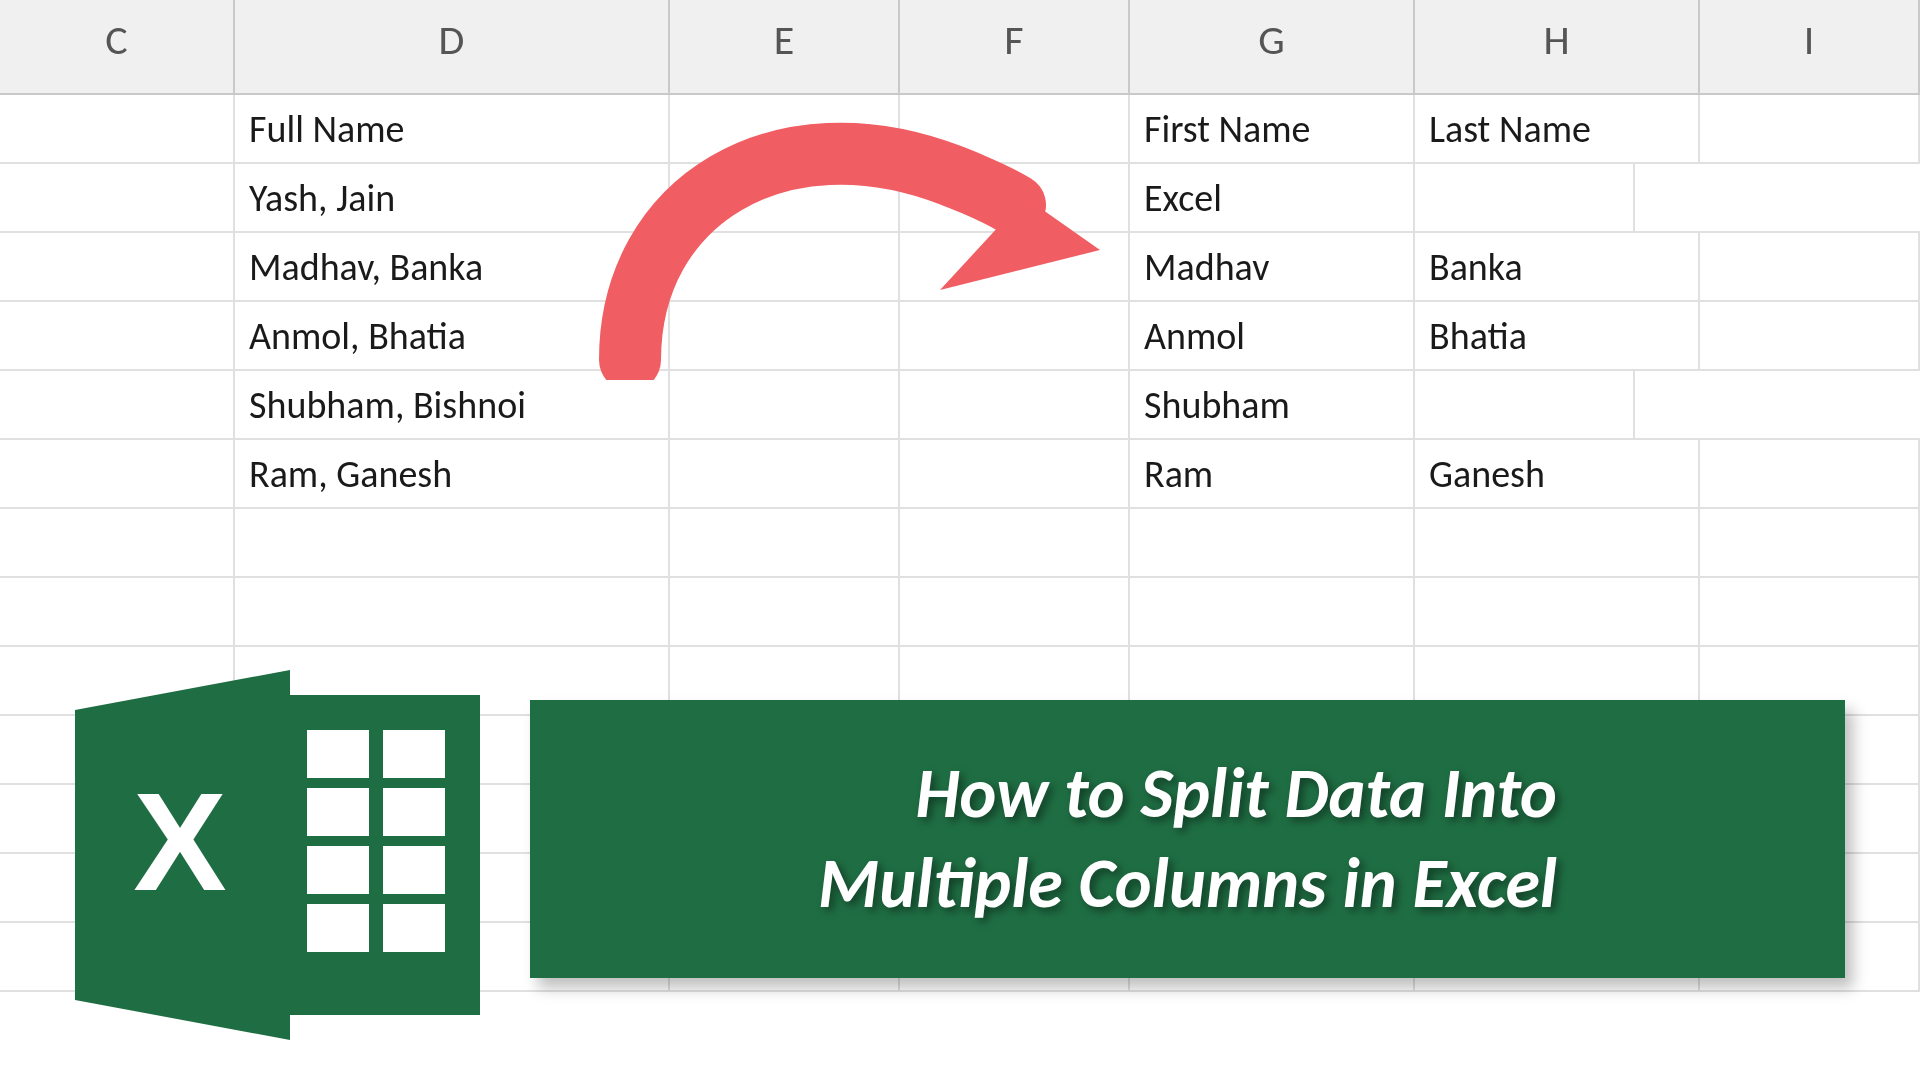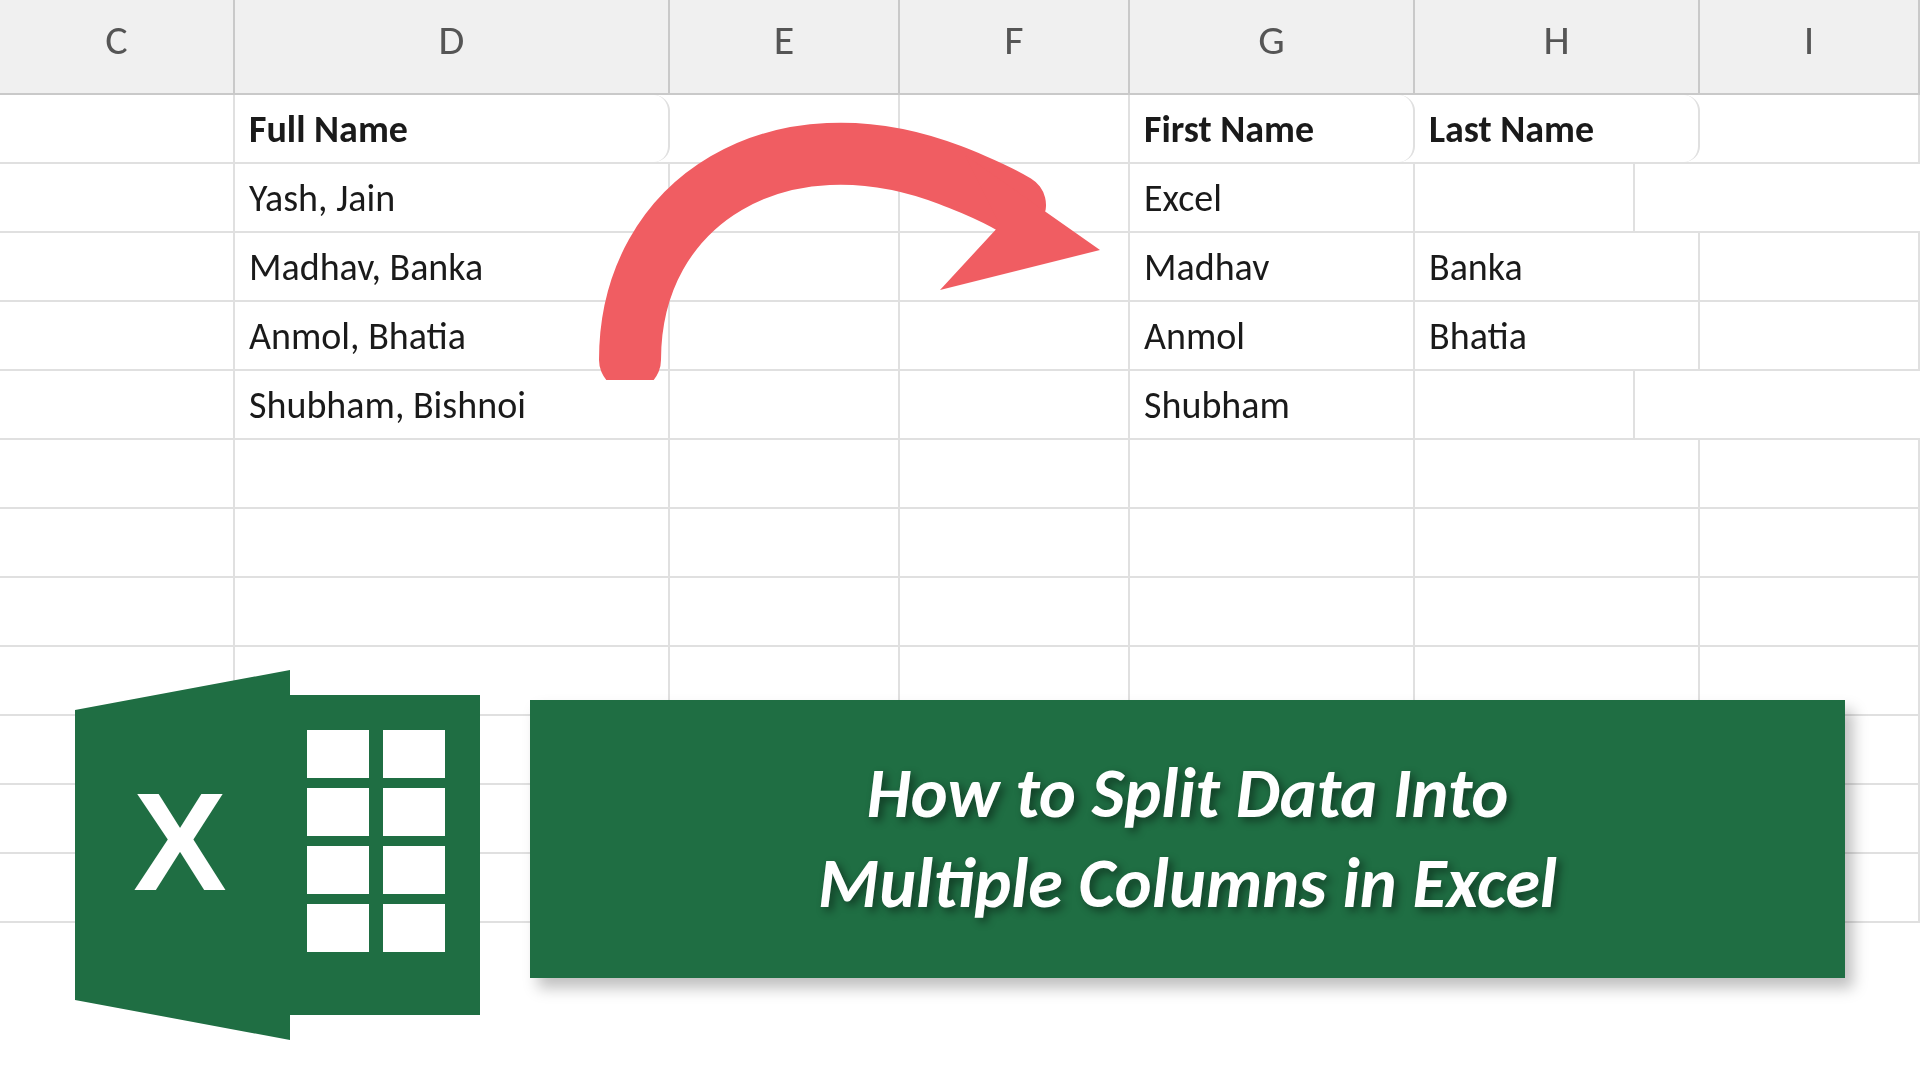--- a/index.html
+++ b/index.html
@@ -46,21 +46,21 @@
     border-bottom: 2px solid #e0e0e0;
   }
   .cell {
     border-right: 2px solid #e0e0e0;
     padding-left: 14px;
     font-size: 38px;
     color: #1a1a1a;
     display: flex;
     align-items: center;
   }
-  .cell.bold { font-weight: 700; border-radius: 16px; }
+  .cell.bold { font-weight: 400; }
 
   
   .arrow {
     position: absolute;
     left: 570px;
     top: 100px;
     pointer-events: none;
   }
 
   
@@ -72,21 +72,21 @@
   .banner {
     position: absolute;
     left: 530px;
     top: 700px;
     width: 1315px;
     height: 278px;
     background: #1f6e43;
     display: flex;
     align-items: center;
     justify-content: center;
-    text-align: center;
+    text-align: right;
     box-shadow: 8px 10px 14px rgba(0,0,0,0.25);
   }
   .banner .txt {
     font-size: 70px;
     font-weight: 800;
     font-style: italic;
     color: #fff;
     line-height: 1.28;
     text-shadow: 4px 4px 8px rgba(0,0,0,0.45);
     padding: 0 30px;
@@ -145,20 +145,29 @@
       <div class="cell i-col"></div>
     </div>
     <div class="row">
       <div class="cell c-col"></div>
       <div class="cell d-col">Shubham, Bishnoi</div>
       <div class="cell e-col"></div>
       <div class="cell f-col"></div>
       <div class="cell g-col">Shubham</div>
       <div class="cell i-col"></div>
     </div>
+    <div class="row">
+      <div class="cell c-col"></div>
+      <div class="cell d-col">Ram, Ganesh</div>
+      <div class="cell e-col"></div>
+      <div class="cell f-col"></div>
+      <div class="cell g-col">Ram</div>
+      <div class="cell h-col">Ganesh</div>
+      <div class="cell i-col"></div>
+    </div>
 
     <div class="row">
       <div class="cell c-col"></div>
       <div class="cell d-col"></div>
       <div class="cell e-col"></div>
       <div class="cell f-col"></div>
       <div class="cell g-col"></div>
       <div class="cell h-col"></div>
       <div class="cell i-col"></div>
     </div>

